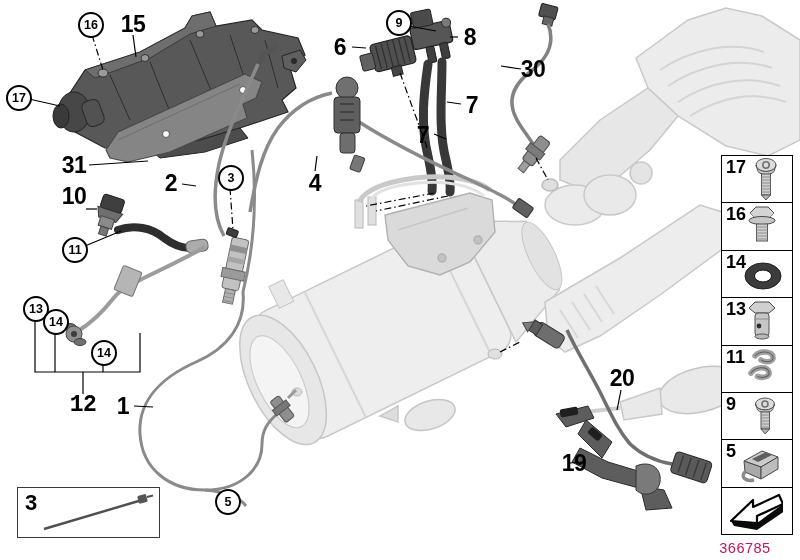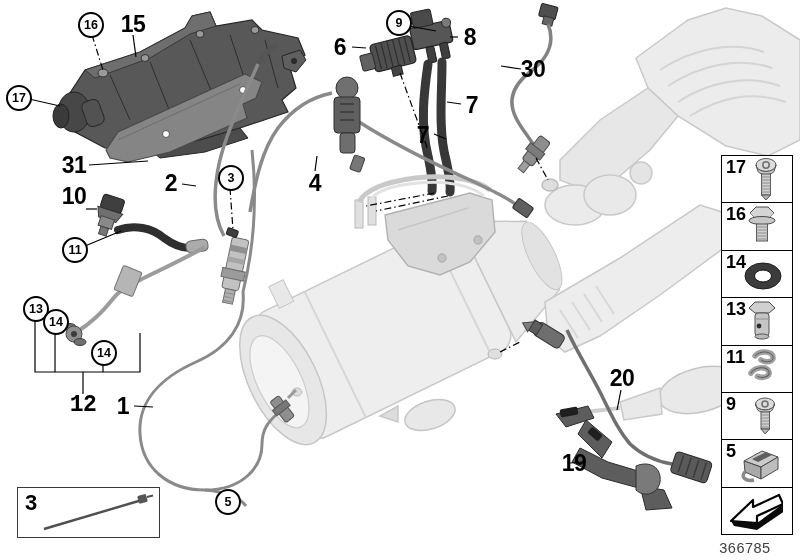--- a/index.html
+++ b/index.html
@@ -13,21 +13,21 @@
   
   .legend{position:absolute;left:721px;top:155px;width:72px;height:380px;border:1.6px solid #000;background:#fff;display:flex;flex-direction:column;box-sizing:border-box;}
   .legend-cell{flex:1 1 0;border-bottom:1.6px solid #000;position:relative;background:#fff;cursor:pointer;}
   .legend-cell:last-child{border-bottom:none;}
   .legend-num{position:absolute;left:4px;top:1px;font-weight:700;font-size:18px;color:#000;}
   .legend-ico{position:absolute;left:8px;top:1px;}
   
   .inset{position:absolute;left:17px;top:487px;width:143px;height:51px;border:1.6px solid #3a3a3a;background:#fff;box-sizing:border-box;cursor:pointer;}
   .inset-num{position:absolute;left:7px;top:2px;font-weight:700;font-size:22px;color:#000;}
   
-  .pn{position:absolute;left:694px;top:540px;width:102px;text-align:center;font-size:14.5px;color:#404040;letter-spacing:0.5px;}
+  .pn{position:absolute;left:694px;top:540px;width:102px;text-align:center;font-size:14.5px;color:#be185d;letter-spacing:0.5px;}
 </style>
 </head>
 <body>
 
 <div class="stage">
 
   <svg class="art" width="800" height="560" viewBox="0 0 800 560">
 
     <g fill="#ececec" stroke="#c9c9c9" stroke-width="1.5">
       <path d="M636,58 L688,20 L726,8 L762,16 L800,40 L800,140 L768,156 L726,146 L678,116 L648,88 Z"></path>

